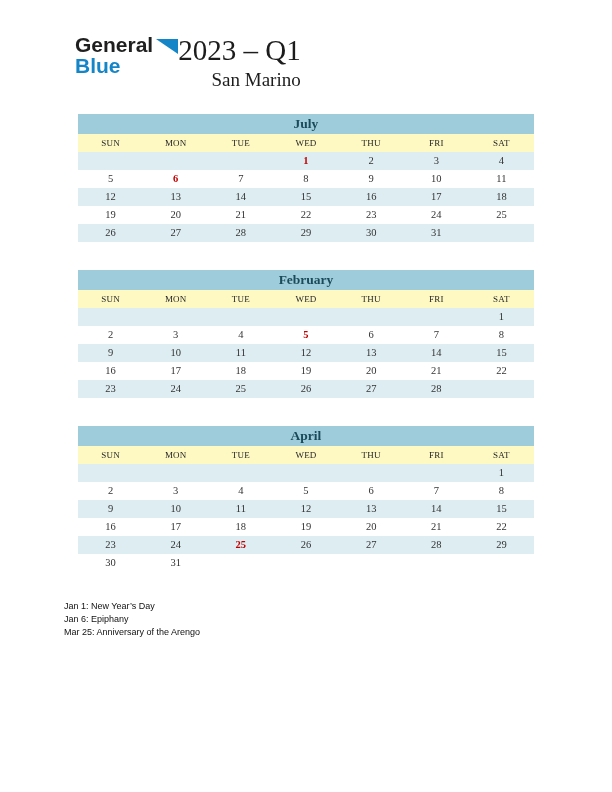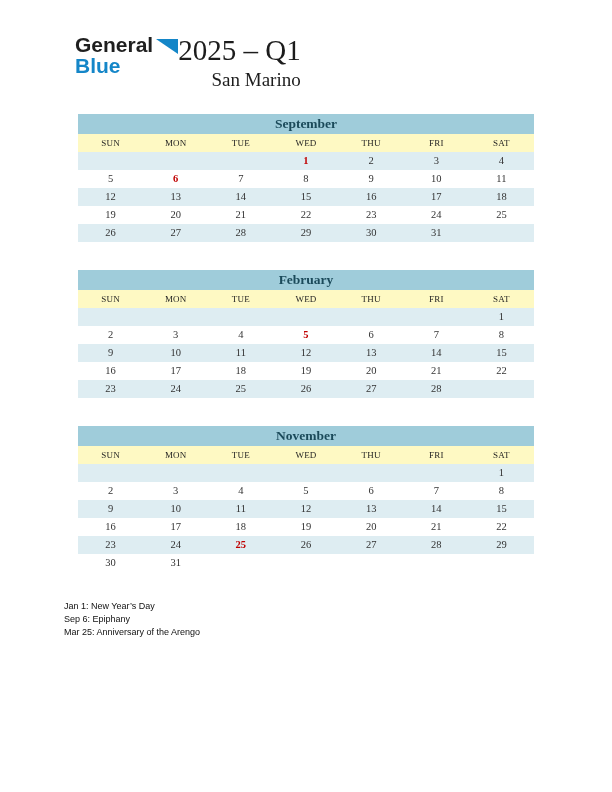--- a/index.html
+++ b/index.html
@@ -94,28 +94,28 @@
         <span class="logo-general">General</span>
         <span class="logo-tri">
           <svg width="22" height="15" viewBox="0 0 22 15">
               <polygon points="0,0 22,0 22,15"></polygon>
             </svg>
         </span>
       </div>
       <div class="logo-blue">Blue</div>
     </div>
     <div class="title-block">
-      <div class="quarter-title">2025 – Q1</div>
+      <div class="quarter-title">2023 – Q1</div>
       <div class="country-subtitle">San Marino</div>
     </div>
   </header>
 
   <main class="months">
       <section class="month">
-        <div class="month-title">September</div>
+        <div class="month-title">July</div>
         <div class="grid">
           <div class="dow">SUN</div>
           <div class="dow">MON</div>
           <div class="dow">TUE</div>
           <div class="dow">WED</div>
           <div class="dow">THU</div>
           <div class="dow">FRI</div>
           <div class="dow">SAT</div>
           <div class="cell shade"></div>
           <div class="cell shade"></div>
@@ -195,21 +195,21 @@
           <div class="cell shade">23</div>
           <div class="cell shade">24</div>
           <div class="cell shade">25</div>
           <div class="cell shade">26</div>
           <div class="cell shade">27</div>
           <div class="cell shade">28</div>
           <div class="cell shade"></div>
         </div>
       </section>
       <section class="month">
-        <div class="month-title">November</div>
+        <div class="month-title">April</div>
         <div class="grid">
           <div class="dow">SUN</div>
           <div class="dow">MON</div>
           <div class="dow">TUE</div>
           <div class="dow">WED</div>
           <div class="dow">THU</div>
           <div class="dow">FRI</div>
           <div class="dow">SAT</div>
           <div class="cell shade"></div>
           <div class="cell shade"></div>
@@ -252,17 +252,17 @@
           <div class="cell plain"></div>
           <div class="cell plain"></div>
           <div class="cell plain"></div>
           <div class="cell plain"></div>
         </div>
       </section>
     </main>
 
   <footer class="footnotes">
       <div class="footnote">Jan 1: New Year’s Day</div>
-      <div class="footnote">Sep 6: Epiphany</div>
+      <div class="footnote">Jan 6: Epiphany</div>
       <div class="footnote">Mar 25: Anniversary of the Arengo</div>
     </footer>
 
 </div>
 
 </body></html>

